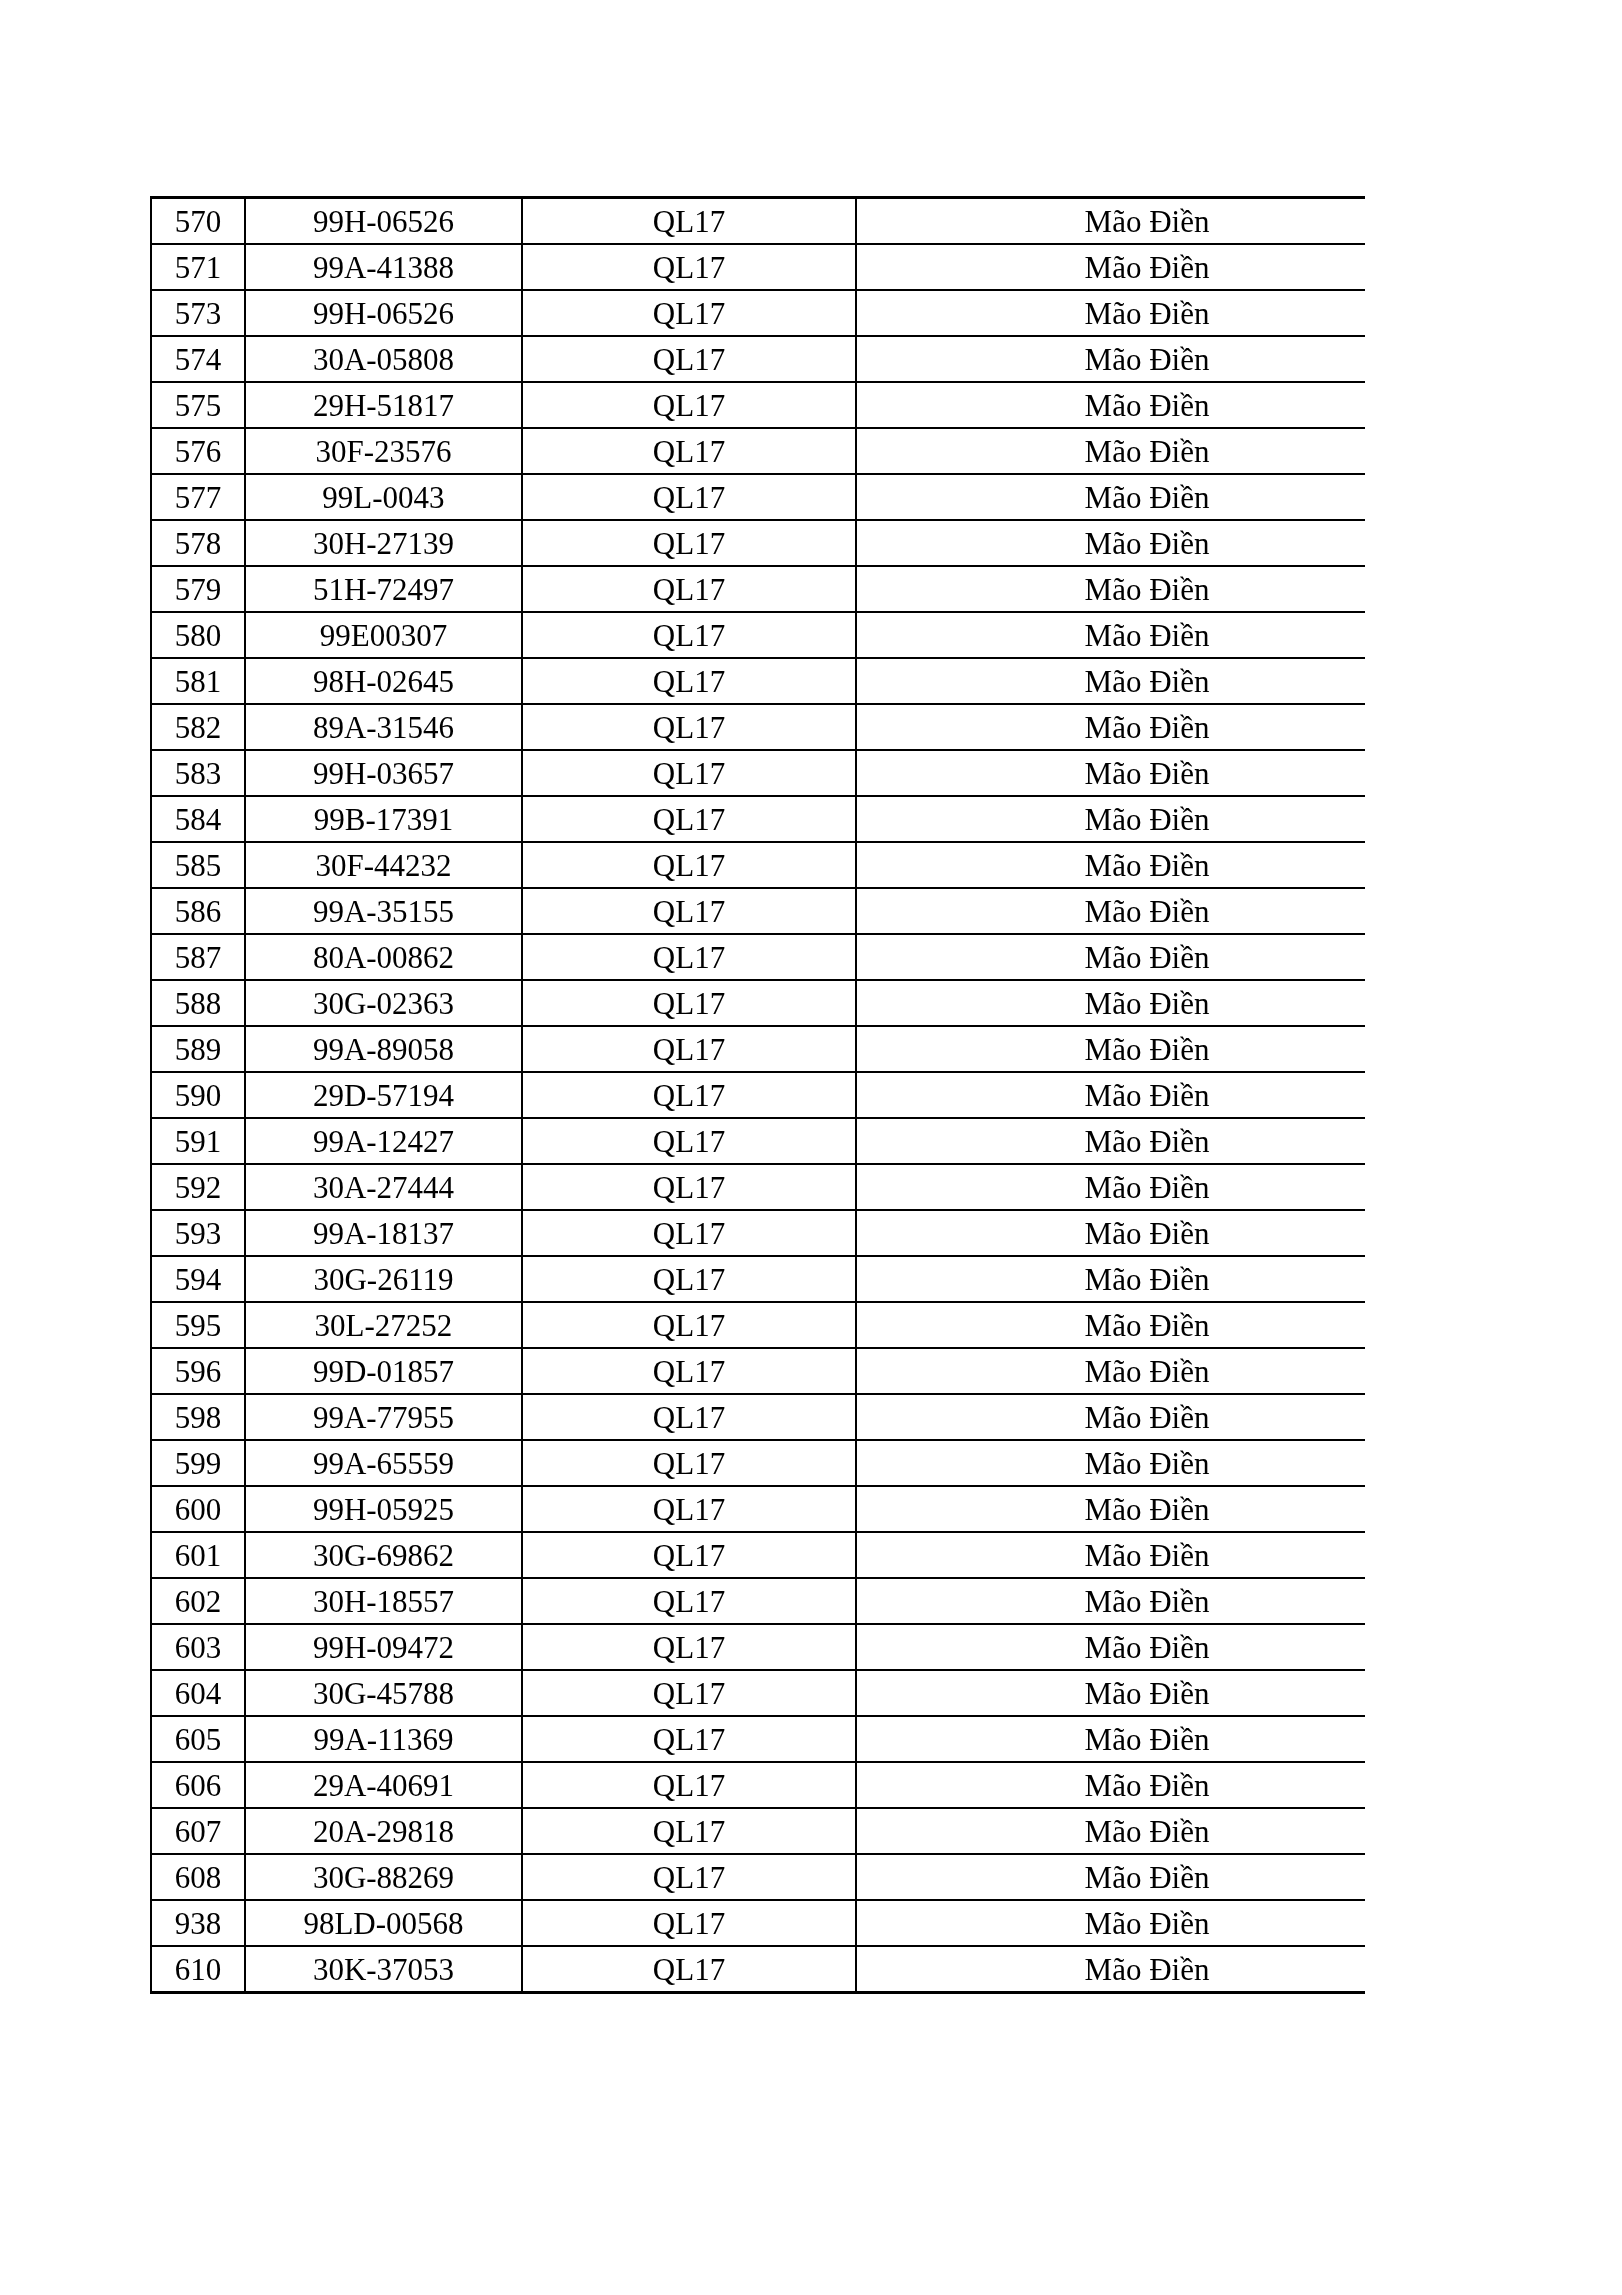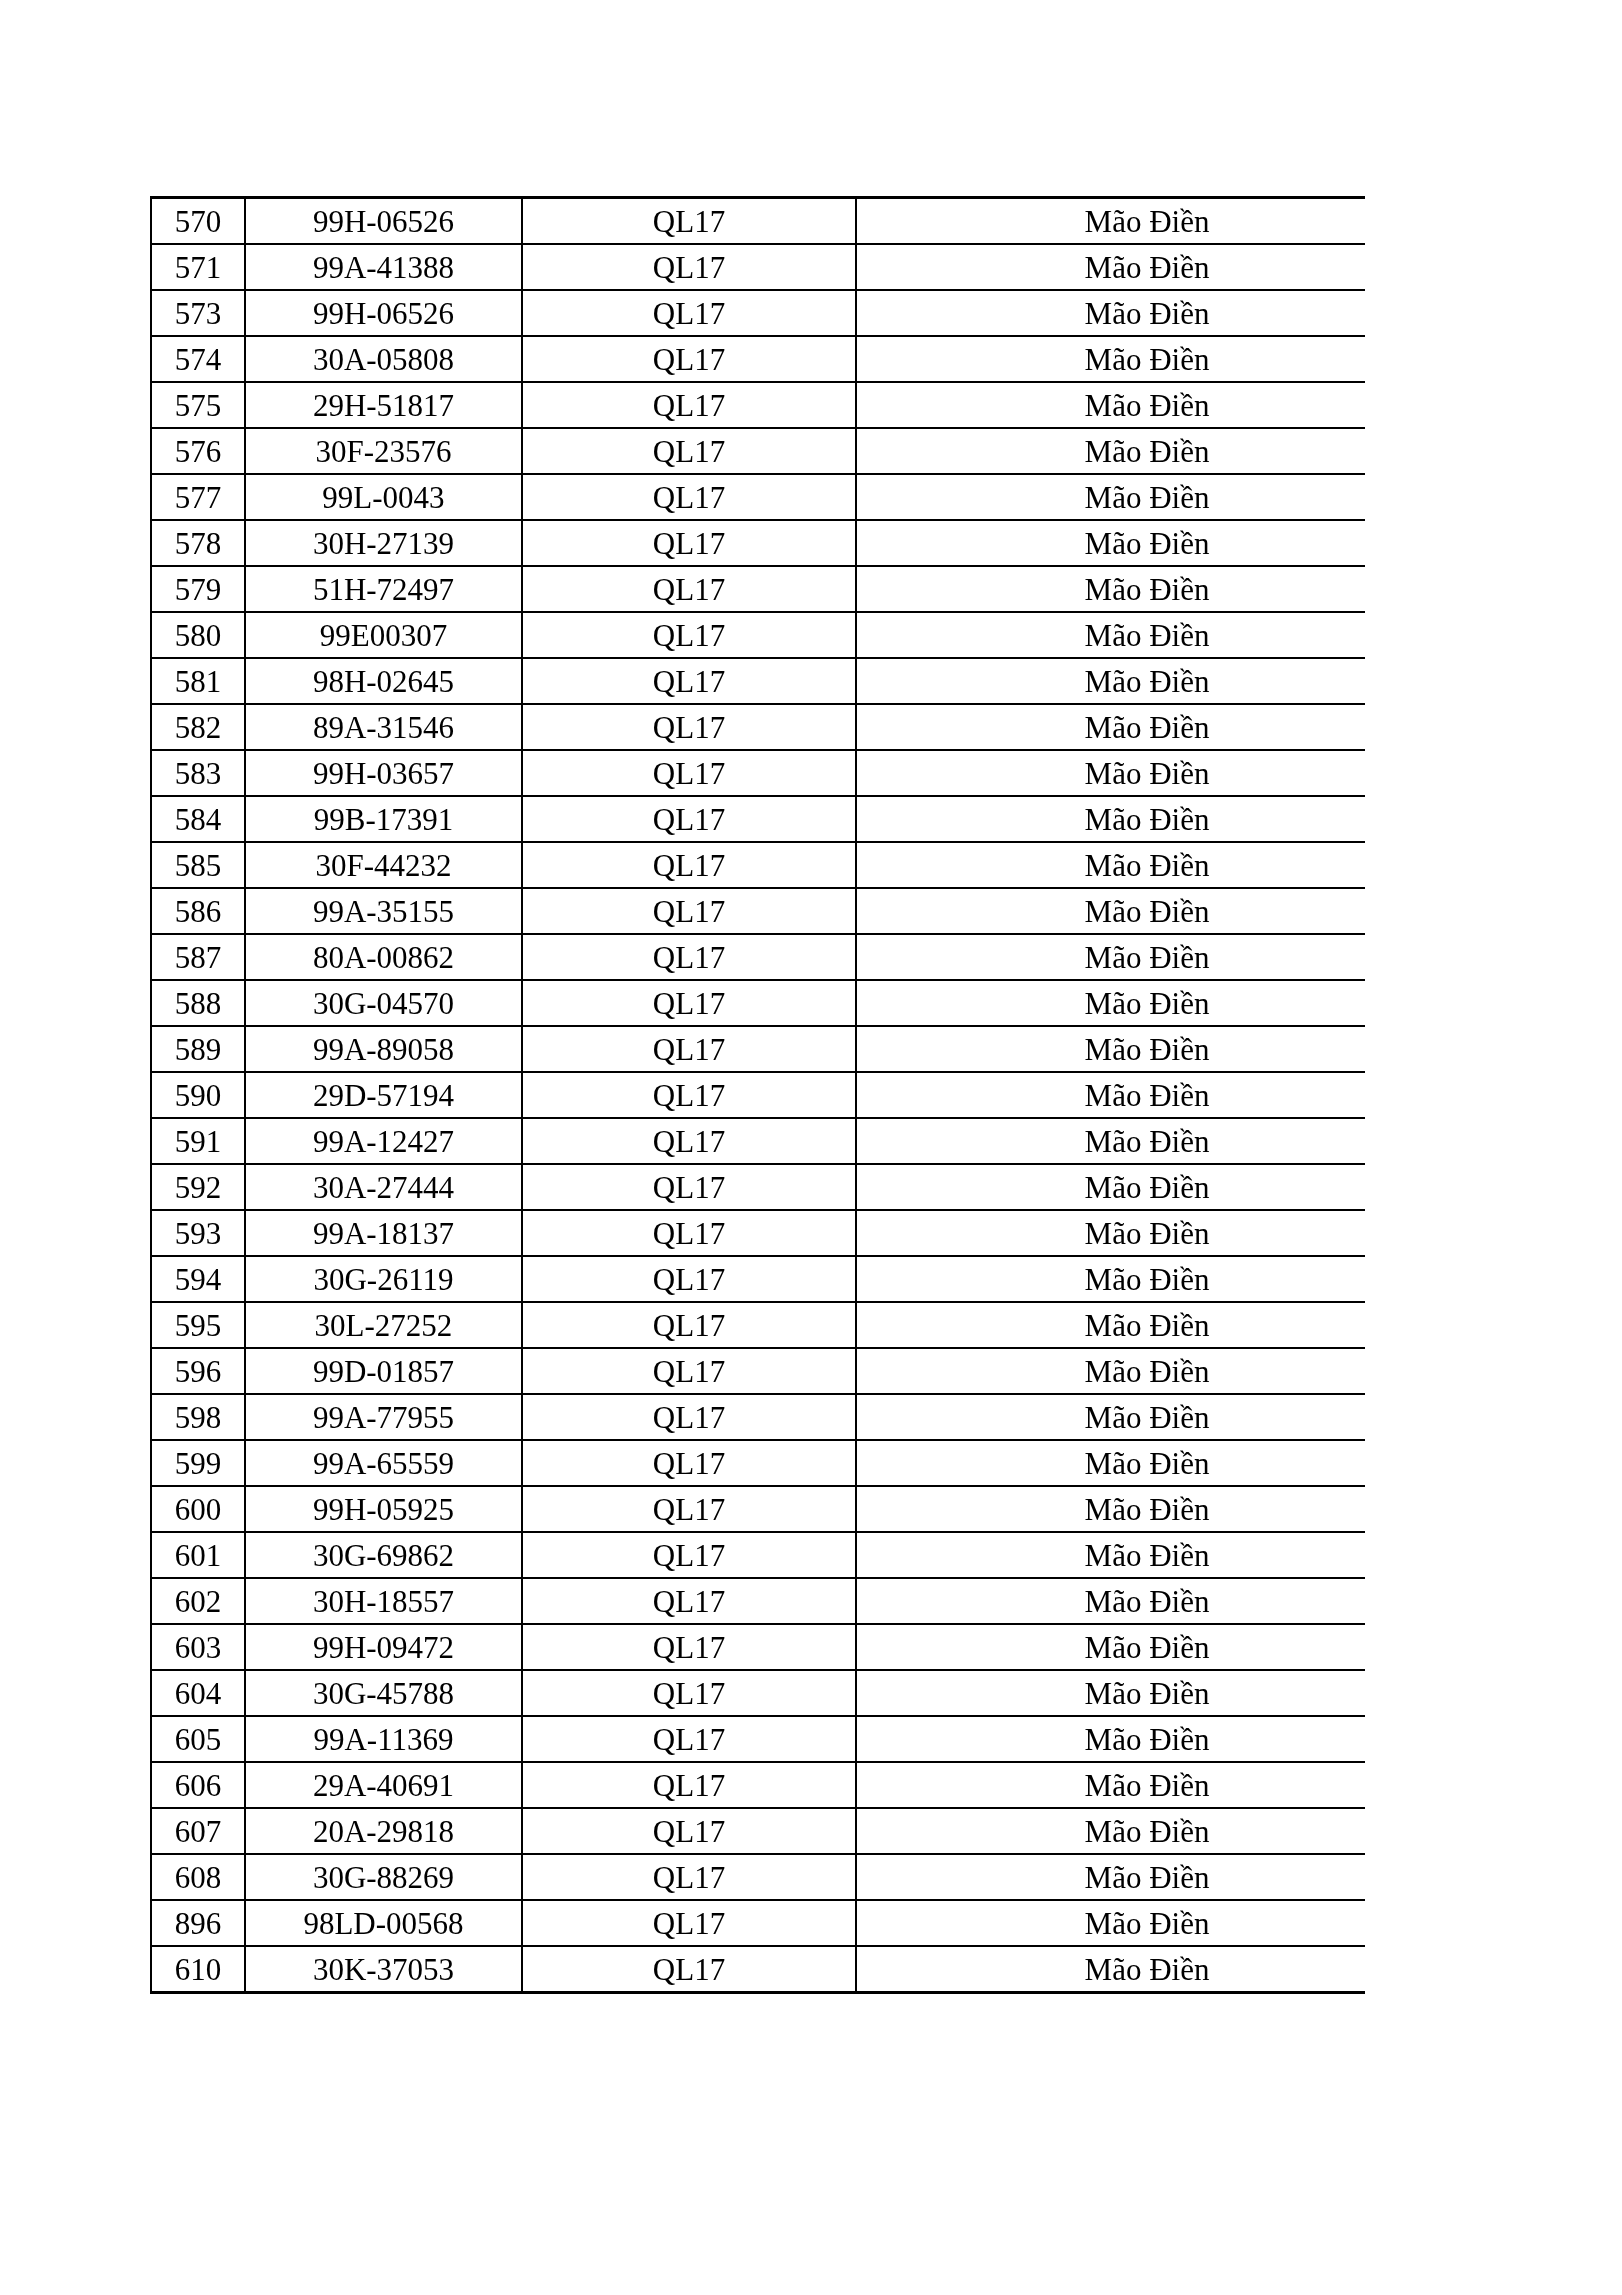--- a/index.html
+++ b/index.html
@@ -153,21 +153,21 @@
           <td>Mão Điền</td>
         </tr>
         <tr>
           <td>587</td>
           <td>80A-00862</td>
           <td>QL17</td>
           <td>Mão Điền</td>
         </tr>
         <tr>
           <td>588</td>
-          <td>30G-04570</td>
+          <td>30G-02363</td>
           <td>QL17</td>
           <td>Mão Điền</td>
         </tr>
         <tr>
           <td>589</td>
           <td>99A-89058</td>
           <td>QL17</td>
           <td>Mão Điền</td>
         </tr>
         <tr>
@@ -272,21 +272,21 @@
           <td>QL17</td>
           <td>Mão Điền</td>
         </tr>
         <tr>
           <td>608</td>
           <td>30G-88269</td>
           <td>QL17</td>
           <td>Mão Điền</td>
         </tr>
         <tr>
-          <td>896</td>
+          <td>938</td>
           <td>98LD-00568</td>
           <td>QL17</td>
           <td>Mão Điền</td>
         </tr>
         <tr>
           <td>610</td>
           <td>30K-37053</td>
           <td>QL17</td>
           <td>Mão Điền</td>
         </tr>

